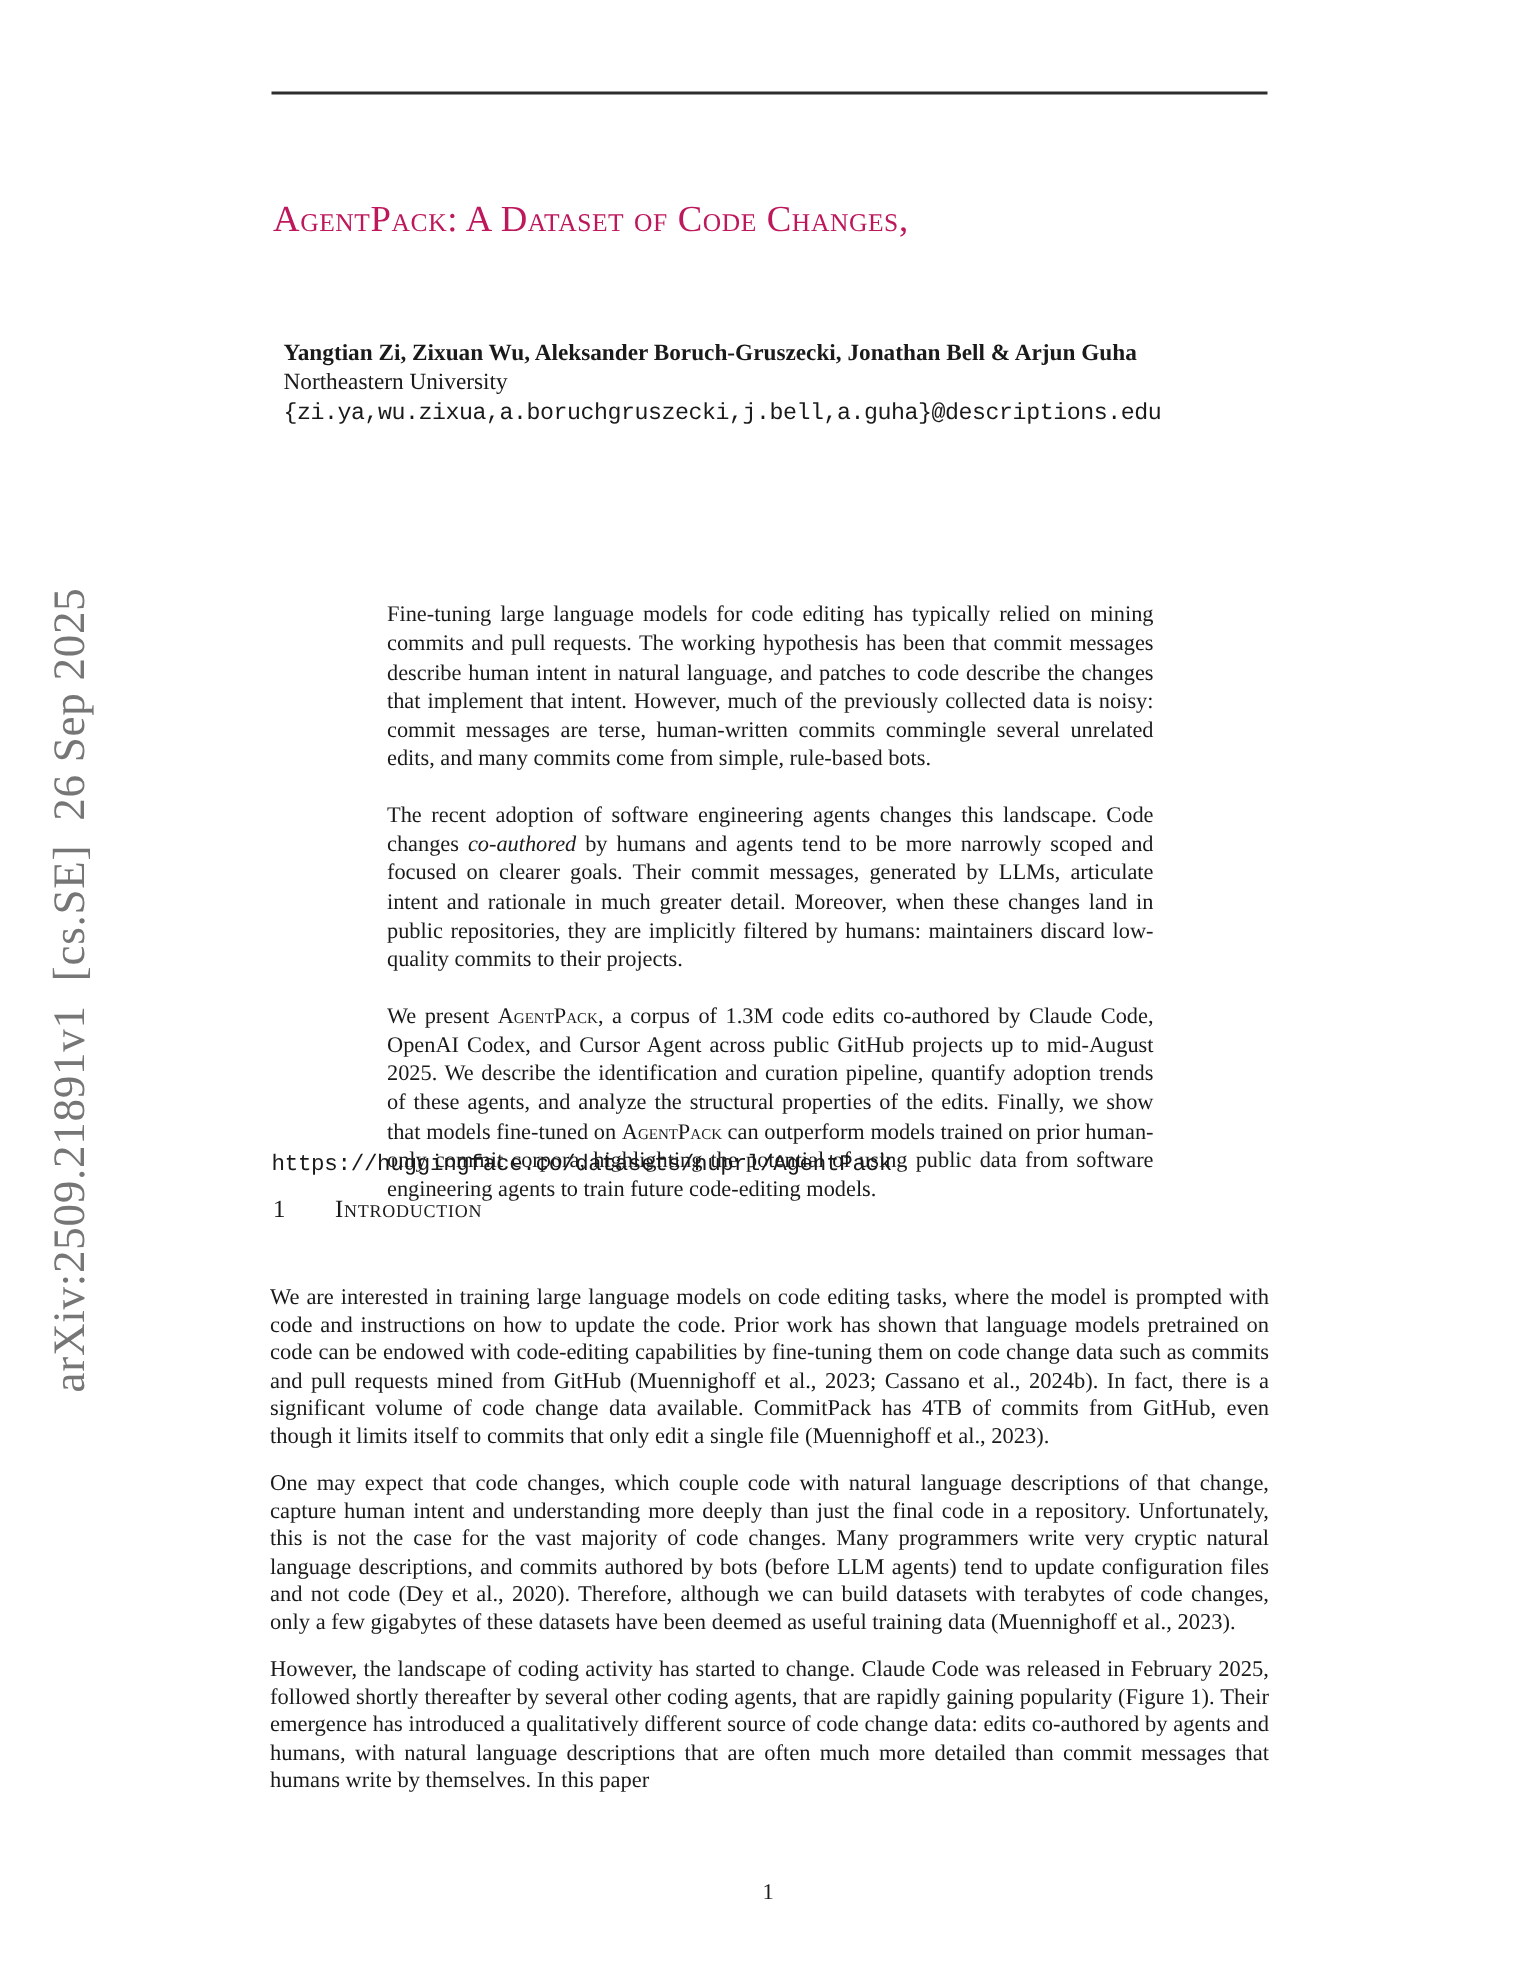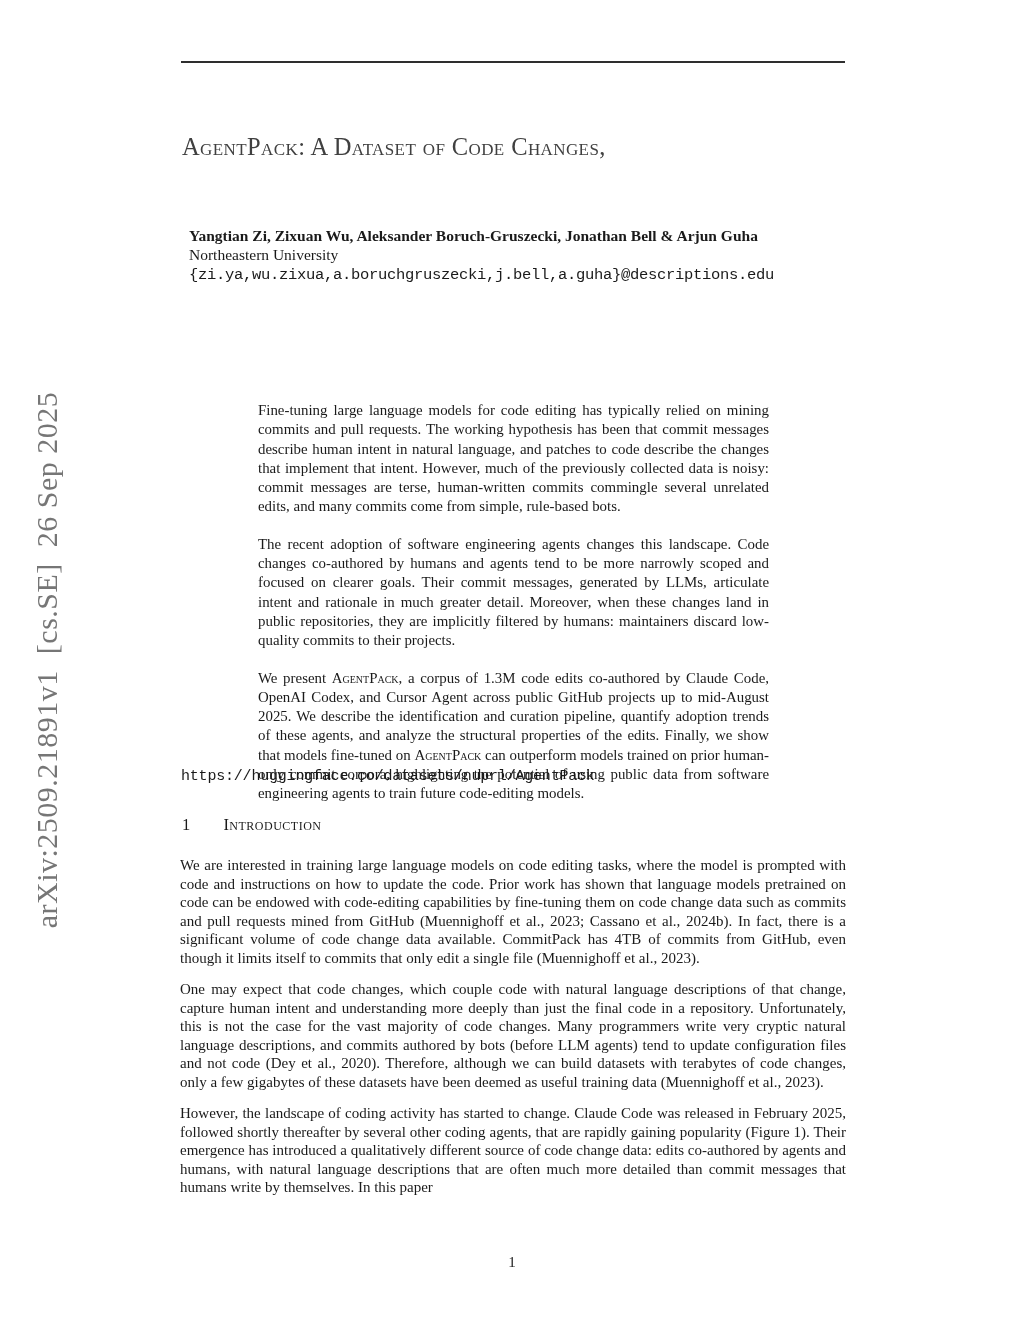--- a/index.html
+++ b/index.html
@@ -29,21 +29,21 @@
     letter-spacing: 0.5px;
   }
   .title-block {
     position: absolute;
     left: 182px; top: 128px;
     width: 664px;
     font-size: 24.5px;
     line-height: 37px;
     font-variant: small-caps;
     letter-spacing: 0.4px;
-    color: #404040;
+    color: #be185d;
   }
   .authors-block {
     position: absolute;
     left: 189px; top: 227px;
     width: 660px;
     font-size: 15.5px;
     line-height: 18.5px;
   }
   .authors-line { font-weight: bold; }
   .email-line {
@@ -64,34 +64,34 @@
   .abstract-body {
     position: absolute;
     left: 240px; top: 383px;
     width: 547px;
     text-align: justify;
     font-size: 14.9px;
     line-height: 19.3px;
   }
   .abstract-body p { margin: 18px; }
   .intro-body p { margin: 0 0 13px 0; }
-  .seg-italic { }
+  .seg-italic { font-style: italic; }
   .seg-smallcaps { font-variant: small-caps; }
   .dataset-url {
     position: absolute;
     left: 181px; top: 768px;
     width: 664px;
     text-align: left;
     font-family: "Liberation Mono", monospace;
     font-size: 15px;
     letter-spacing: -0.2px;
   }
   .section-heading {
     position: absolute;
-    left: 182px; top: 815px;
+    left: 182px; top: 796px;
     font-size: 16.5px;
   }
   .section-number { display: inline-block; }
   .section-title {
     display: inline-block;
     margin-left: 29px;
     font-variant: small-caps;
     letter-spacing: 0.5px;
   }
   .intro-body {

